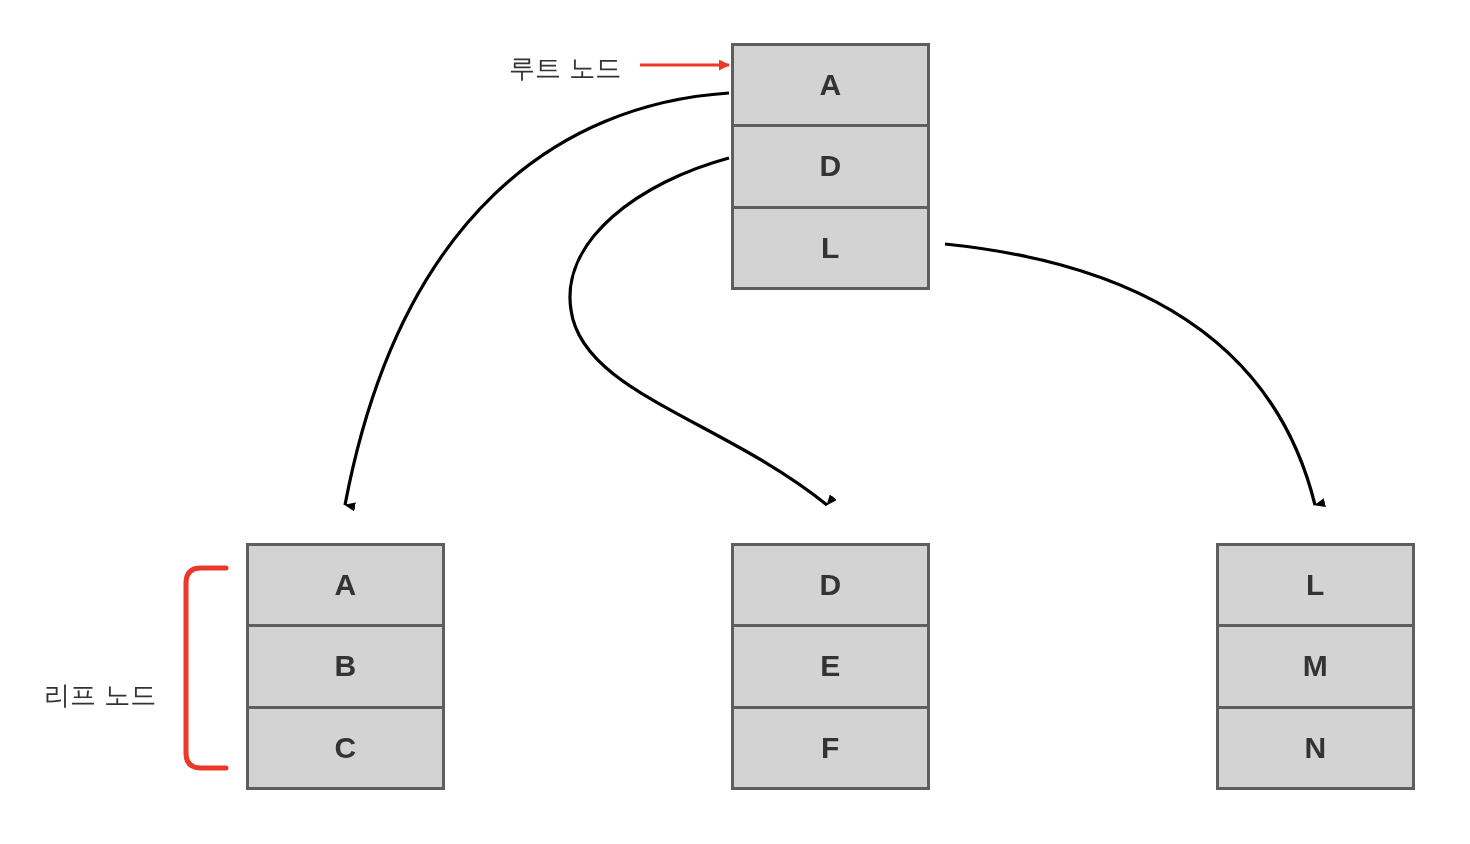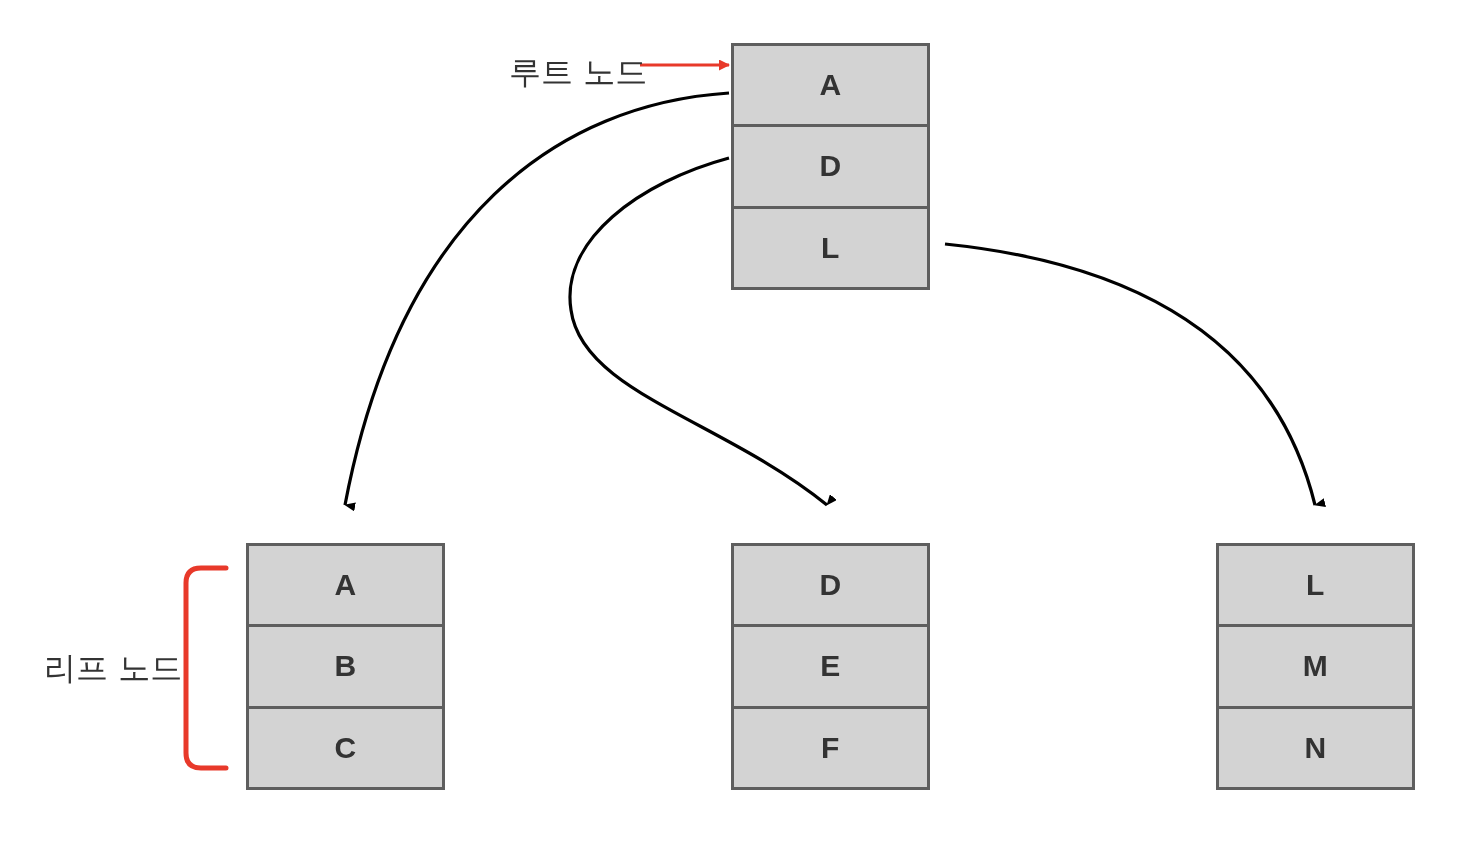--- a/index.html
+++ b/index.html
@@ -43,27 +43,27 @@
     position: absolute;
     left: 0;
     top: 0;
     width: 1470px;
     height: 844px;
     pointer-events: none;
   }
   
   .anno-label {
     position: absolute;
-    font-size: 32px;
+    font-size: 26px;
     color: #333333;
     white-space: nowrap;
     font-family: "DejaVu Sans", "Liberation Sans", sans-serif;
   }
   #root-label { left: 509px; top: 51px; }
-  #leaf-label { left: 44px; top: 647px; }
+  #leaf-label { left: 44px; top: 678px; }
 </style>
 </head>
 <body>
 
 <div id="canvas">
 
   <svg id="edges" viewBox="0 0 1470 844" xmlns="http://www.w3.org/2000/svg">
     <defs>
       <marker id="arrow-black" markerWidth="9" markerHeight="11" refX="4.5" refY="10.2" orient="auto" markerUnits="userSpaceOnUse">
         <path d="M0,0 L9,0 L4.5,11 Z" fill="#000000"></path>

